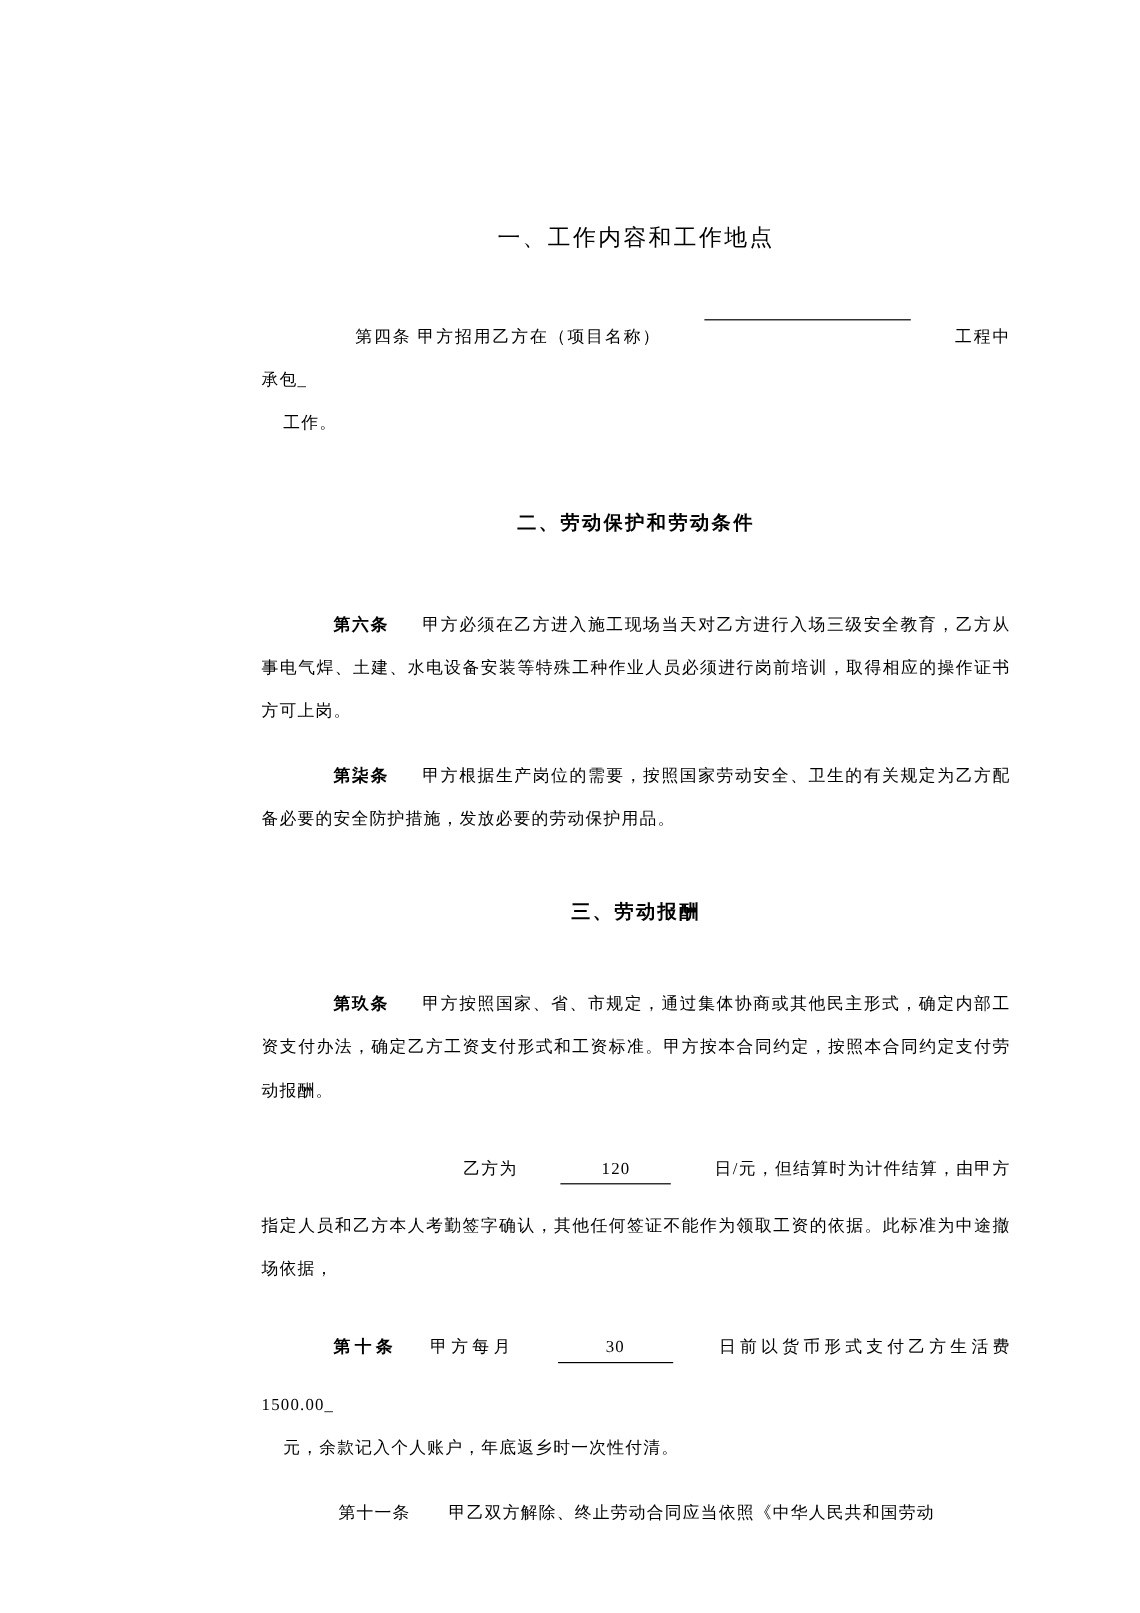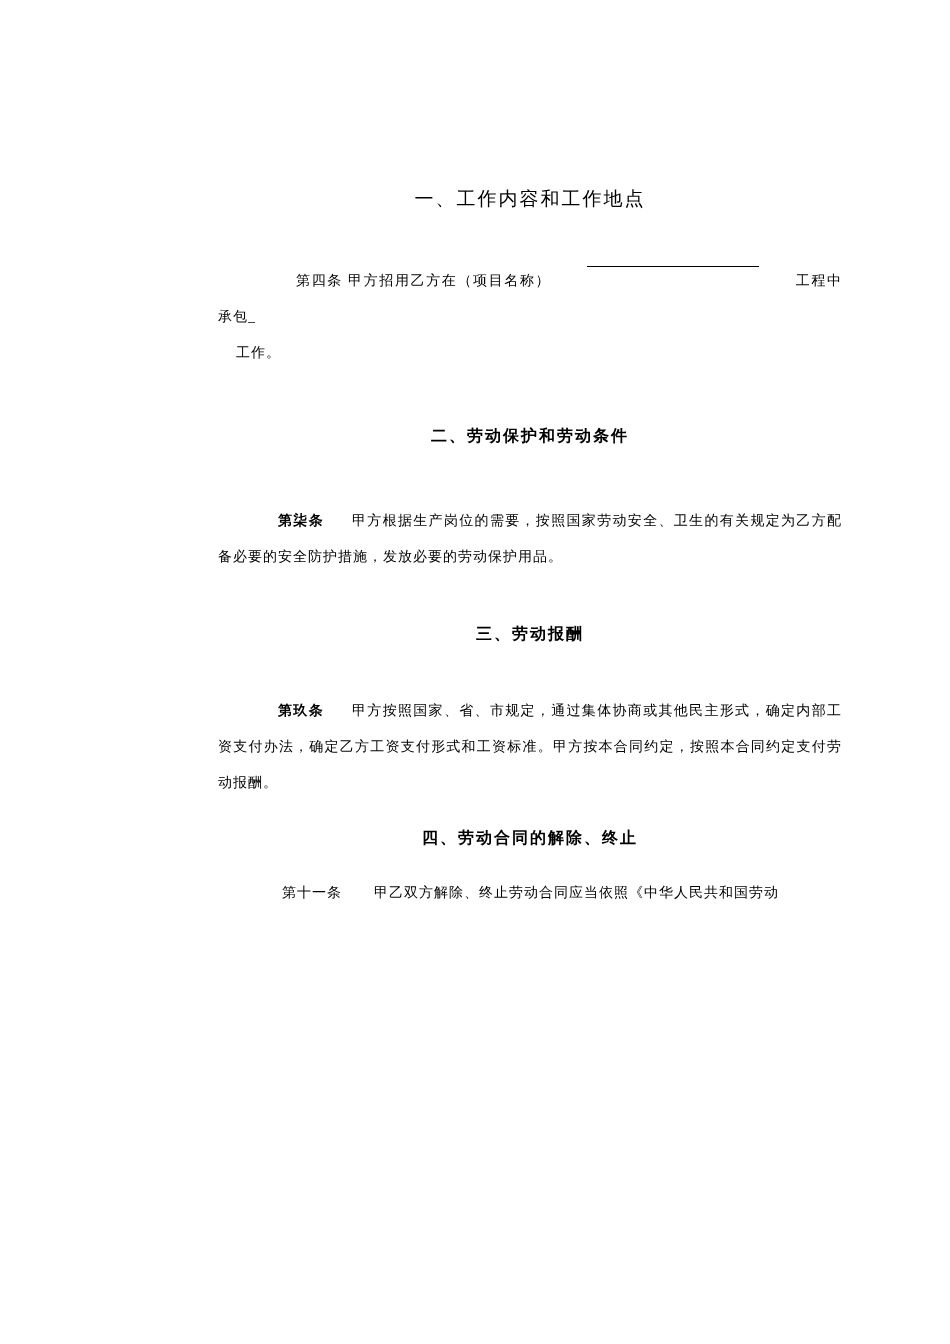--- a/index.html
+++ b/index.html
@@ -76,28 +76,30 @@
 <div class="page">
   <div class="content">
 
     <div class="sec-title">一、工作内容和工作地点</div>
 
     <p class="para p4"><span>第四条  甲方招用乙方在（项目名称）</span><span class="blank blank-project"></span><span>工程中承包_</span><br><span>工作。</span></p>
 
 
     <div class="sec-heading h2">二、劳动保护和劳动条件</div>
 
+    <p class="para"><span class="art-label">第六条</span><span>甲方必须在乙方进入施工现场当天对乙方进行入场三级安全教育，乙方从事电气焊、土建、水电设备安装等特殊工种作业人员必须进行岗前培训，取得相应的操作证书方可上岗。</span></p>
 
     <p class="para"><span class="art-label">第柒条</span><span>甲方根据生产岗位的需要，按照国家劳动安全、卫生的有关规定为乙方配备必要的安全防护措施，发放必要的劳动保护用品。</span></p>
 
 
     <div class="sec-heading h3">三、劳动报酬</div>
 
     <p class="para"><span class="art-label">第玖条</span><span>甲方按照国家、省、市规定，通过集体协商或其他民主形式，确定内部工资支付办法，确定乙方工资支付形式和工资标准。甲方按本合同约定，按照本合同约定支付劳动报酬。</span></p>
 
+    <p class="para p9b"><span>乙方为</span><span class="blank blank-rate">120</span><span>日/元，但结算时为计件结算，由甲方指定人员和乙方本人考勤签字确认，其他任何签证不能作为领取工资的依据。此标准为中途撤场依据，</span></p>
 
+    <p class="para p10"><span class="art-label">第十条</span><span>甲方每月</span><span class="blank blank-day">30</span><span>日前以货币形式支付乙方生活费 1500.00_</span><br><span>元，余款记入个人账户，年底返乡时一次性付清。</span></p>
 
-    <div class="sec-heading h4">四、劳动合同的解除、终止</div>
 
     <p class="para p11"><span class="art-label-wide">第十一条</span><span>甲乙双方解除、终止劳动合同应当依照《中华人民共和国劳动</span></p>
 
   </div>
 </div>
 
 </body></html>

